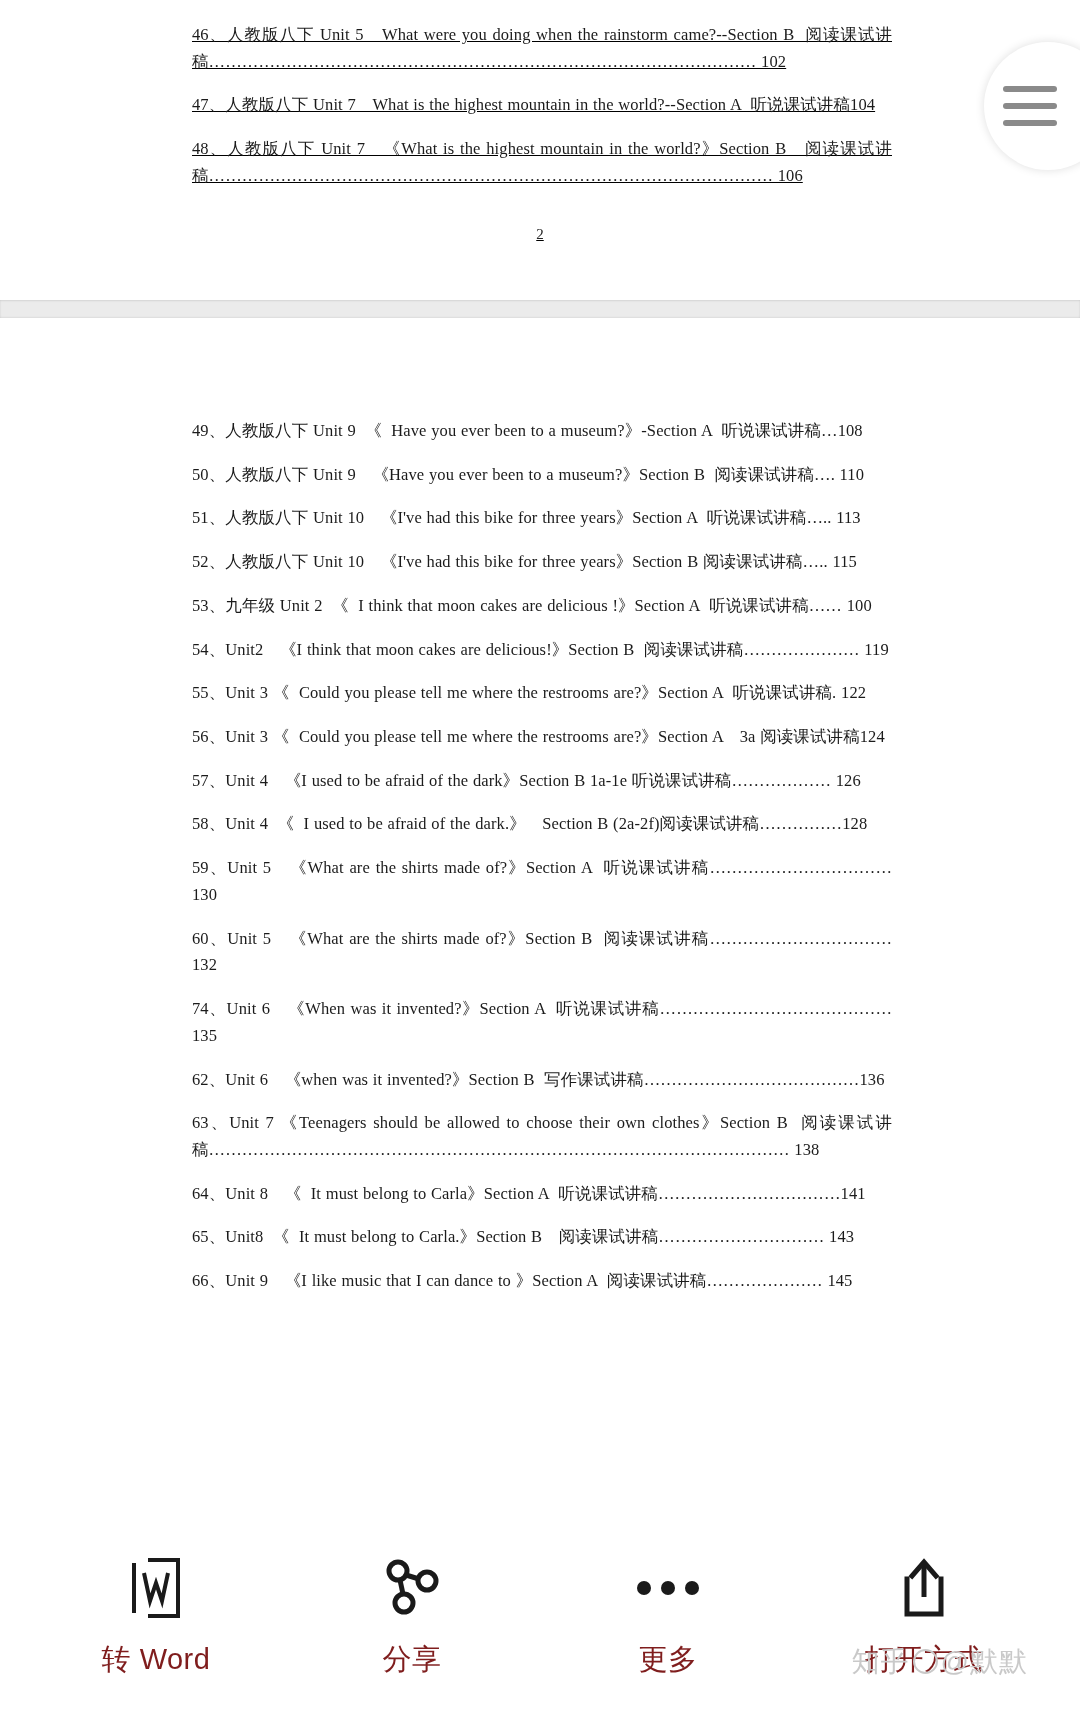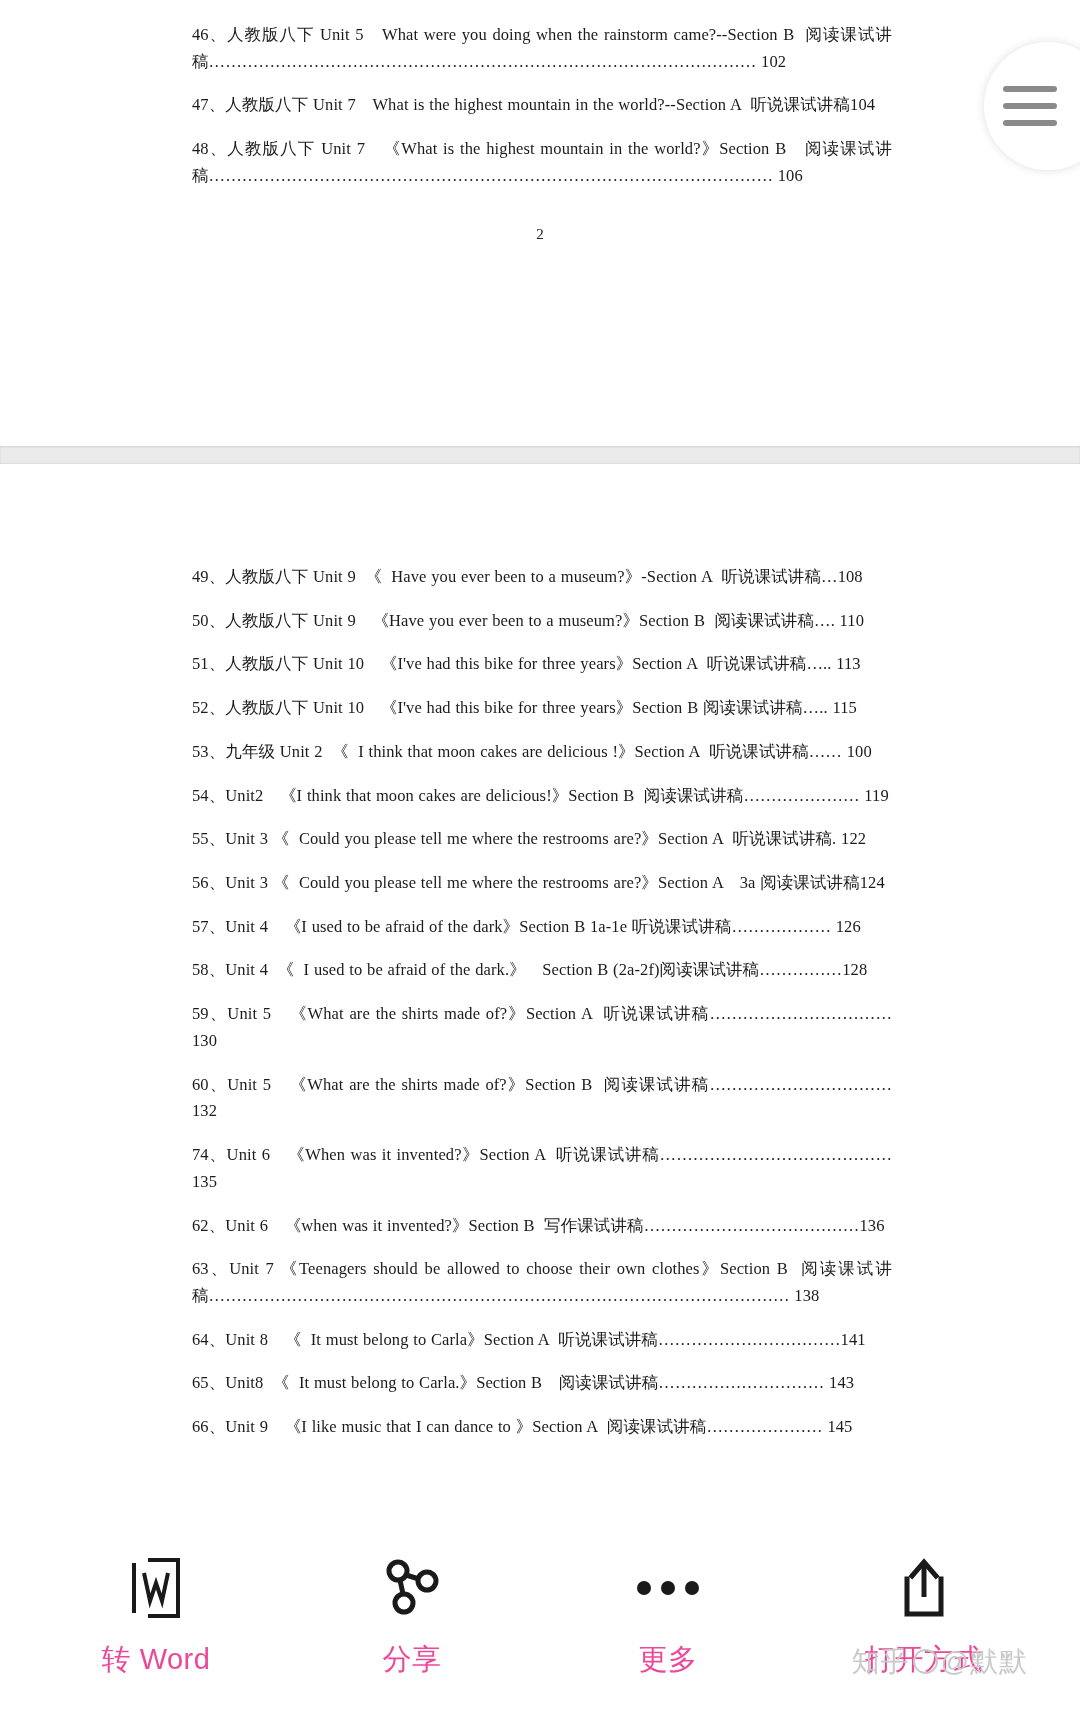--- a/index.html
+++ b/index.html
@@ -15,22 +15,23 @@
     overflow: hidden;
   }
 
   
   .page {
     background: #ffffff;
     position: relative;
     box-sizing: border-box;
   }
   .page-top {
-    height: 446px;
+    height: 300px;
     padding: 22px 0 14px 0;
+    text-decoration: underline;
   }
   .page-gap {
     height: 18px;
     background: #ebebeb;
     box-shadow: inset 0 1px 2px rgba(0,0,0,0.10), inset 0 -1px 2px rgba(0,0,0,0.06);
   }
   .page-bottom {
     height: 1040px;
     padding-top: 100px;
   }
@@ -108,21 +109,21 @@
   }
   .bar-icon {
     height: 62px;
     display: flex;
     align-items: center;
     justify-content: center;
   }
   .bar-label {
     font-family: "Liberation Sans", "DejaVu Sans", sans-serif;
     font-size: 29px;
-    color: #ec4899;
+    color: #7f1d1d;
     letter-spacing: 0.5px;
     white-space: nowrap;
   }
 
   
   .watermark {
     position: absolute;
     right: 52px;
     bottom: 36px;
     font-family: "Liberation Sans", "DejaVu Sans", sans-serif;

